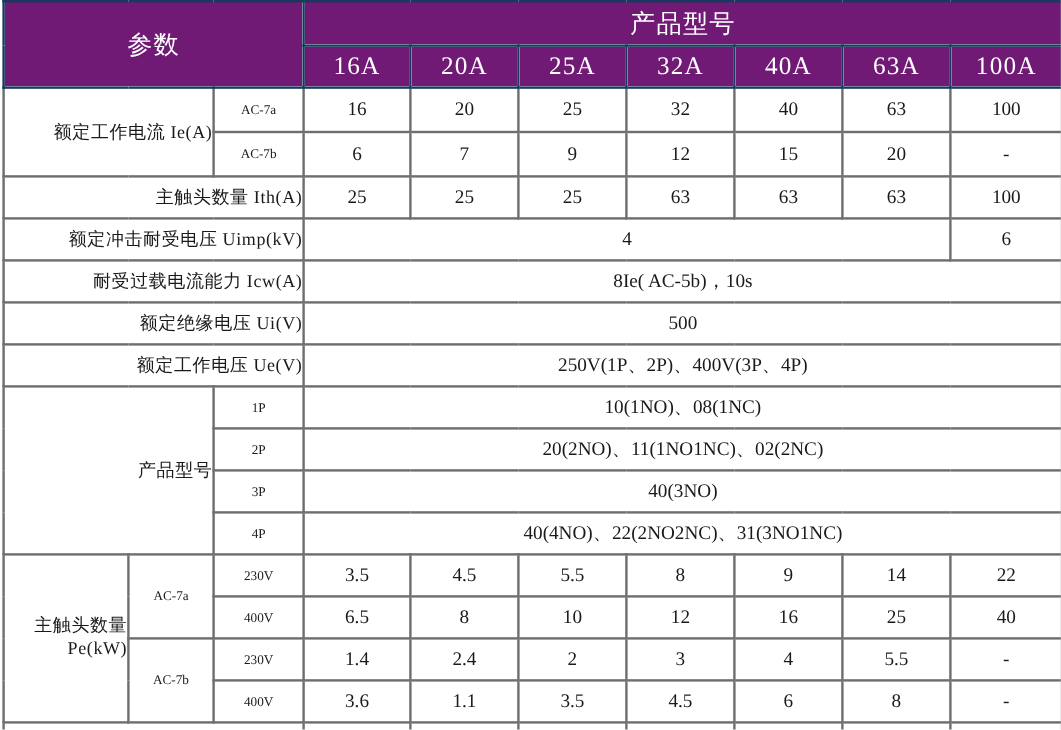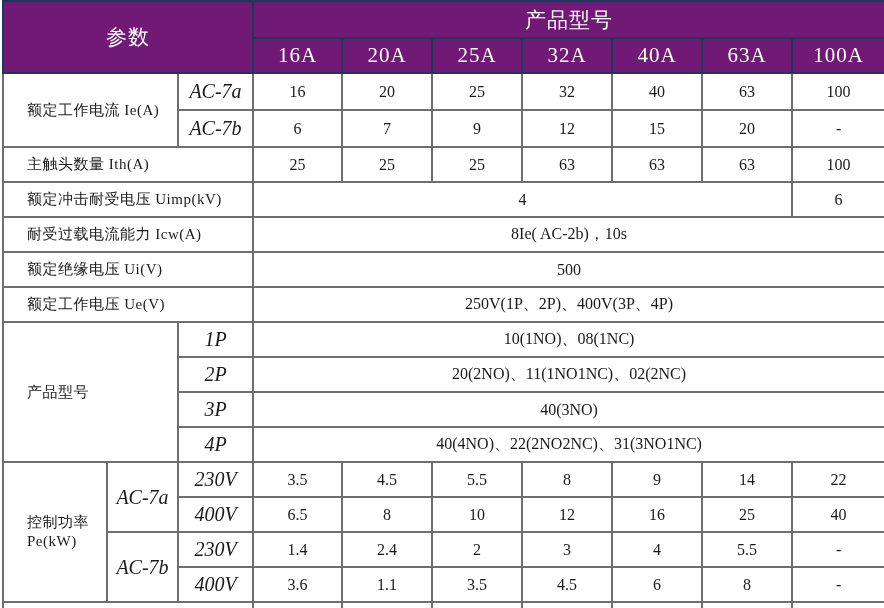--- a/index.html
+++ b/index.html
@@ -32,26 +32,26 @@
     white-space: nowrap;
   }
   th.hd {
     background: #701a75;
     color: #ffffff;
     border-color: #17395e;
     font-size: 21px;
     letter-spacing: 1px;
   }
   td.lbl {
-    text-align: left;
+    text-align: right;
     padding-left: 23px;
     font-size: 15px;
     letter-spacing: 0.5px;
   }
-  td.sub { font-size: 20px; font-style: italic; }
+  td.sub { font-size: 11px; }
   tr { height: 35px; }
   tr.h37 { height: 37px; }
   tr.partial { height: 14px; }
   td .ln { display: block; line-height: 1.25; }
 </style>
 </head>
 <body>
 
 <div class="screen">
   <table class="spec">
@@ -117,21 +117,21 @@
     </tr>
 
     <tr>
       <td class="lbl" colspan="3">额定冲击耐受电压 Uimp(kV)</td>
       <td colspan="6">4</td>
       <td>6</td>
     </tr>
 
     <tr>
       <td class="lbl" colspan="3">耐受过载电流能力 Icw(A)</td>
-      <td colspan="7">8Ie( AC-2b)，10s</td>
+      <td colspan="7">8Ie( AC-5b)，10s</td>
     </tr>
 
     <tr>
       <td class="lbl" colspan="3">额定绝缘电压 Ui(V)</td>
       <td colspan="7">500</td>
     </tr>
 
     <tr>
       <td class="lbl" colspan="3">额定工作电压 Ue(V)</td>
       <td colspan="7">250V(1P、2P)、400V(3P、4P)</td>
@@ -150,21 +150,21 @@
       <td class="sub">3P</td>
       <td colspan="7">40(3NO)</td>
     </tr>
     <tr>
       <td class="sub">4P</td>
       <td colspan="7">40(4NO)、22(2NO2NC)、31(3NO1NC)</td>
     </tr>
 
     <tr>
       <td class="lbl" rowspan="4">
-        <span class="ln">控制功率</span>
+        <span class="ln">主触头数量</span>
         <span class="ln">Pe(kW)</span>
       </td>
       <td class="sub" rowspan="2">AC-7a</td>
       <td class="sub">230V</td>
       <td>3.5</td>
       <td>4.5</td>
       <td>5.5</td>
       <td>8</td>
       <td>9</td>
       <td>14</td>

